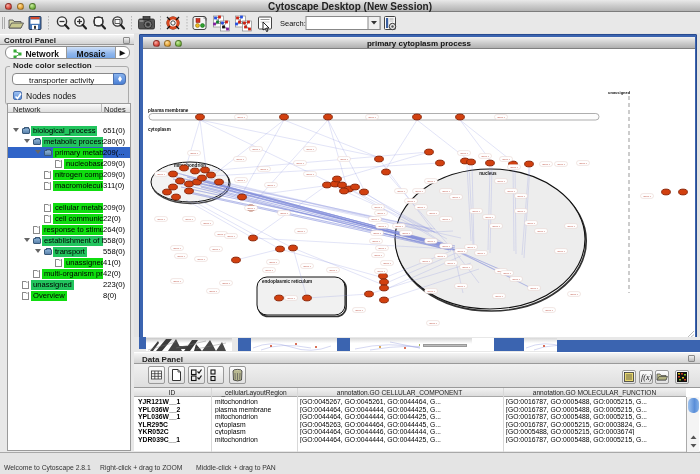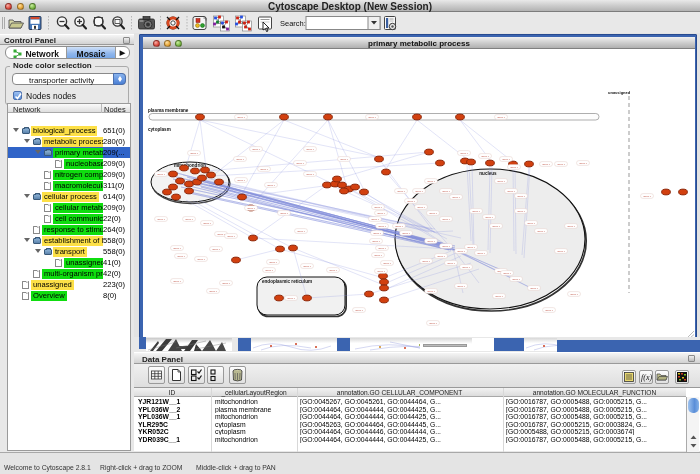--- a/index.html
+++ b/index.html
@@ -27,21 +27,21 @@
 #combo .sp:after{content:"";position:absolute;left:3.5px;bottom:2px;border-left:2.5px solid transparent;border-right:2.5px solid transparent;border-top:3px solid #fff}
 #chk{left:13px;top:57px;width:9px;height:9px;border-radius:2px;background:linear-gradient(#9cc0f2,#5c8fd8);border:1px solid #4a6fae}
 #chklbl{left:26px;top:57px;font-size:8.5px;color:#111}
 
 #treebox{left:7px;top:69px;width:124px;height:348px;background:#fff;border:1px solid #9a9a9a}
 #treehead{position:absolute;left:0;top:0;width:122px;height:9px;background:linear-gradient(#fafafa,#dedede);border-bottom:1px solid #aaa;font-size:7.5px;color:#222}
 .trow{position:absolute;left:0;width:122px;height:11px;font-size:7.6px;white-space:nowrap}
 .trow .txt{position:absolute;top:0.5px;padding:0 2px;max-width:70px;overflow:hidden;color:#000;height:10px}
 .trow .val{position:absolute;left:95px;top:1px;color:#000}
 .gbg{background:#0fdd0f}
-.rbg{background:#fde047}
+.rbg{background:#22c55e}
 .arr{position:absolute;top:3px;width:0;height:0;border-left:3.5px solid transparent;border-right:3.5px solid transparent;border-top:4.5px solid #666}
 .fold{position:absolute;top:2.5px;width:8px;height:6.5px;background:linear-gradient(#89aed0,#5b83ad);border:0.5px solid #3a5a7a;border-radius:1px}
 .fold:before{content:"";position:absolute;left:0.5px;top:-2px;width:3.5px;height:1.5px;background:#6b93bb;border:0.5px solid #3a5a7a;border-bottom:none;border-radius:1px 1px 0 0}
 .file{position:absolute;top:1.5px;width:6.5px;height:8px;background:#fff;border:0.6px solid #888;border-radius:0.5px}
 .file:before{content:"";position:absolute;right:-0.6px;top:-0.6px;border-style:solid;border-width:0 2.5px 2.5px 0;border-color:#e8e8e8 #e8e8e8 #bbb #bbb}
 
 #desk{left:134px;top:33px;width:566px;height:319px;background:#e3e3e3}
 #netwin{position:absolute;left:5px;top:1px;width:558px;height:304px;background:#3b64b0;border:1px solid #274a8f;border-radius:1px}
 #nettitle{position:absolute;left:3px;top:2px;width:552px;height:12px;background:linear-gradient(#f0f0f0,#cfcfcf 50%,#b0b0b0);border-bottom:1px solid #808080}
 #nettitle .t{position:absolute;left:0;right:0;top:1.5px;text-align:center;font-size:8px;font-weight:bold;color:#111}
@@ -248,26 +248,20 @@
       <div class="trow" style="top:65px;">
         <div class="file" style="left:36px"></div>
         <span class="txt gbg" style="left:45px;max-width:50px">nitrogen compo</span>
         <span class="val">209(0)</span>
       </div>
       <div class="trow" style="top:76px;">
         <div class="file" style="left:36px"></div>
         <span class="txt gbg" style="left:45px;max-width:50px">macromolecule</span>
         <span class="val">311(0)</span>
       </div>
-      <div class="trow" style="top:87px;">
-        <div class="arr" style="left:16px"></div>
-        <div class="fold" style="left:25px"></div>
-        <span class="txt rbg" style="left:34px;max-width:61px">cellular process</span>
-        <span class="val">614(0)</span>
-      </div>
       <div class="trow" style="top:98px;">
         <div class="file" style="left:36px"></div>
         <span class="txt gbg" style="left:45px;max-width:50px">cellular metabo</span>
         <span class="val">209(0)</span>
       </div>
       <div class="trow" style="top:109px;">
         <div class="file" style="left:36px"></div>
         <span class="txt gbg" style="left:45px;max-width:50px">cell communicat</span>
         <span class="val">22(0)</span>
       </div>
@@ -309,21 +303,21 @@
         <span class="val">8(0)</span>
       </div>
     </div>
   </div>
 <div id="desk" class="abs">
     <div id="netwin">
       <div id="nettitle">
         <div class="tl" style="left:10px;top:2.5px;background:radial-gradient(circle at 35% 30%,#f8b0a8,#dd4a3e 60%,#b03028)"></div>
         <div class="tl" style="left:21px;top:2.5px;background:radial-gradient(circle at 35% 30%,#ffe0a0,#e8a83b 60%,#c08020)"></div>
         <div class="tl" style="left:32px;top:2.5px;background:radial-gradient(circle at 35% 30%,#c8eea0,#7cb845 60%,#538c28)"></div>
-        <div class="t">primary metabolic process</div>
+        <div class="t">primary cytoplasm process</div>
       </div>
       <div id="netcanvas">
         <svg width="552" height="290" viewBox="142 48 552 290">
           <defs>
             <g id="nd">
               <ellipse rx="4.4" ry="2.9" fill="#d2400f" stroke="#88260a" stroke-width="0.9"></ellipse>
             </g>
             <g id="lb">
               <rect x="-6.5" y="-2.4" width="13" height="4.8" rx="2.4" fill="#fff" stroke="#dfc3bb" stroke-width="0.4"></rect>
               <text y="1" text-anchor="middle" font-size="2.4" fill="#b84233">Gene x</text>

